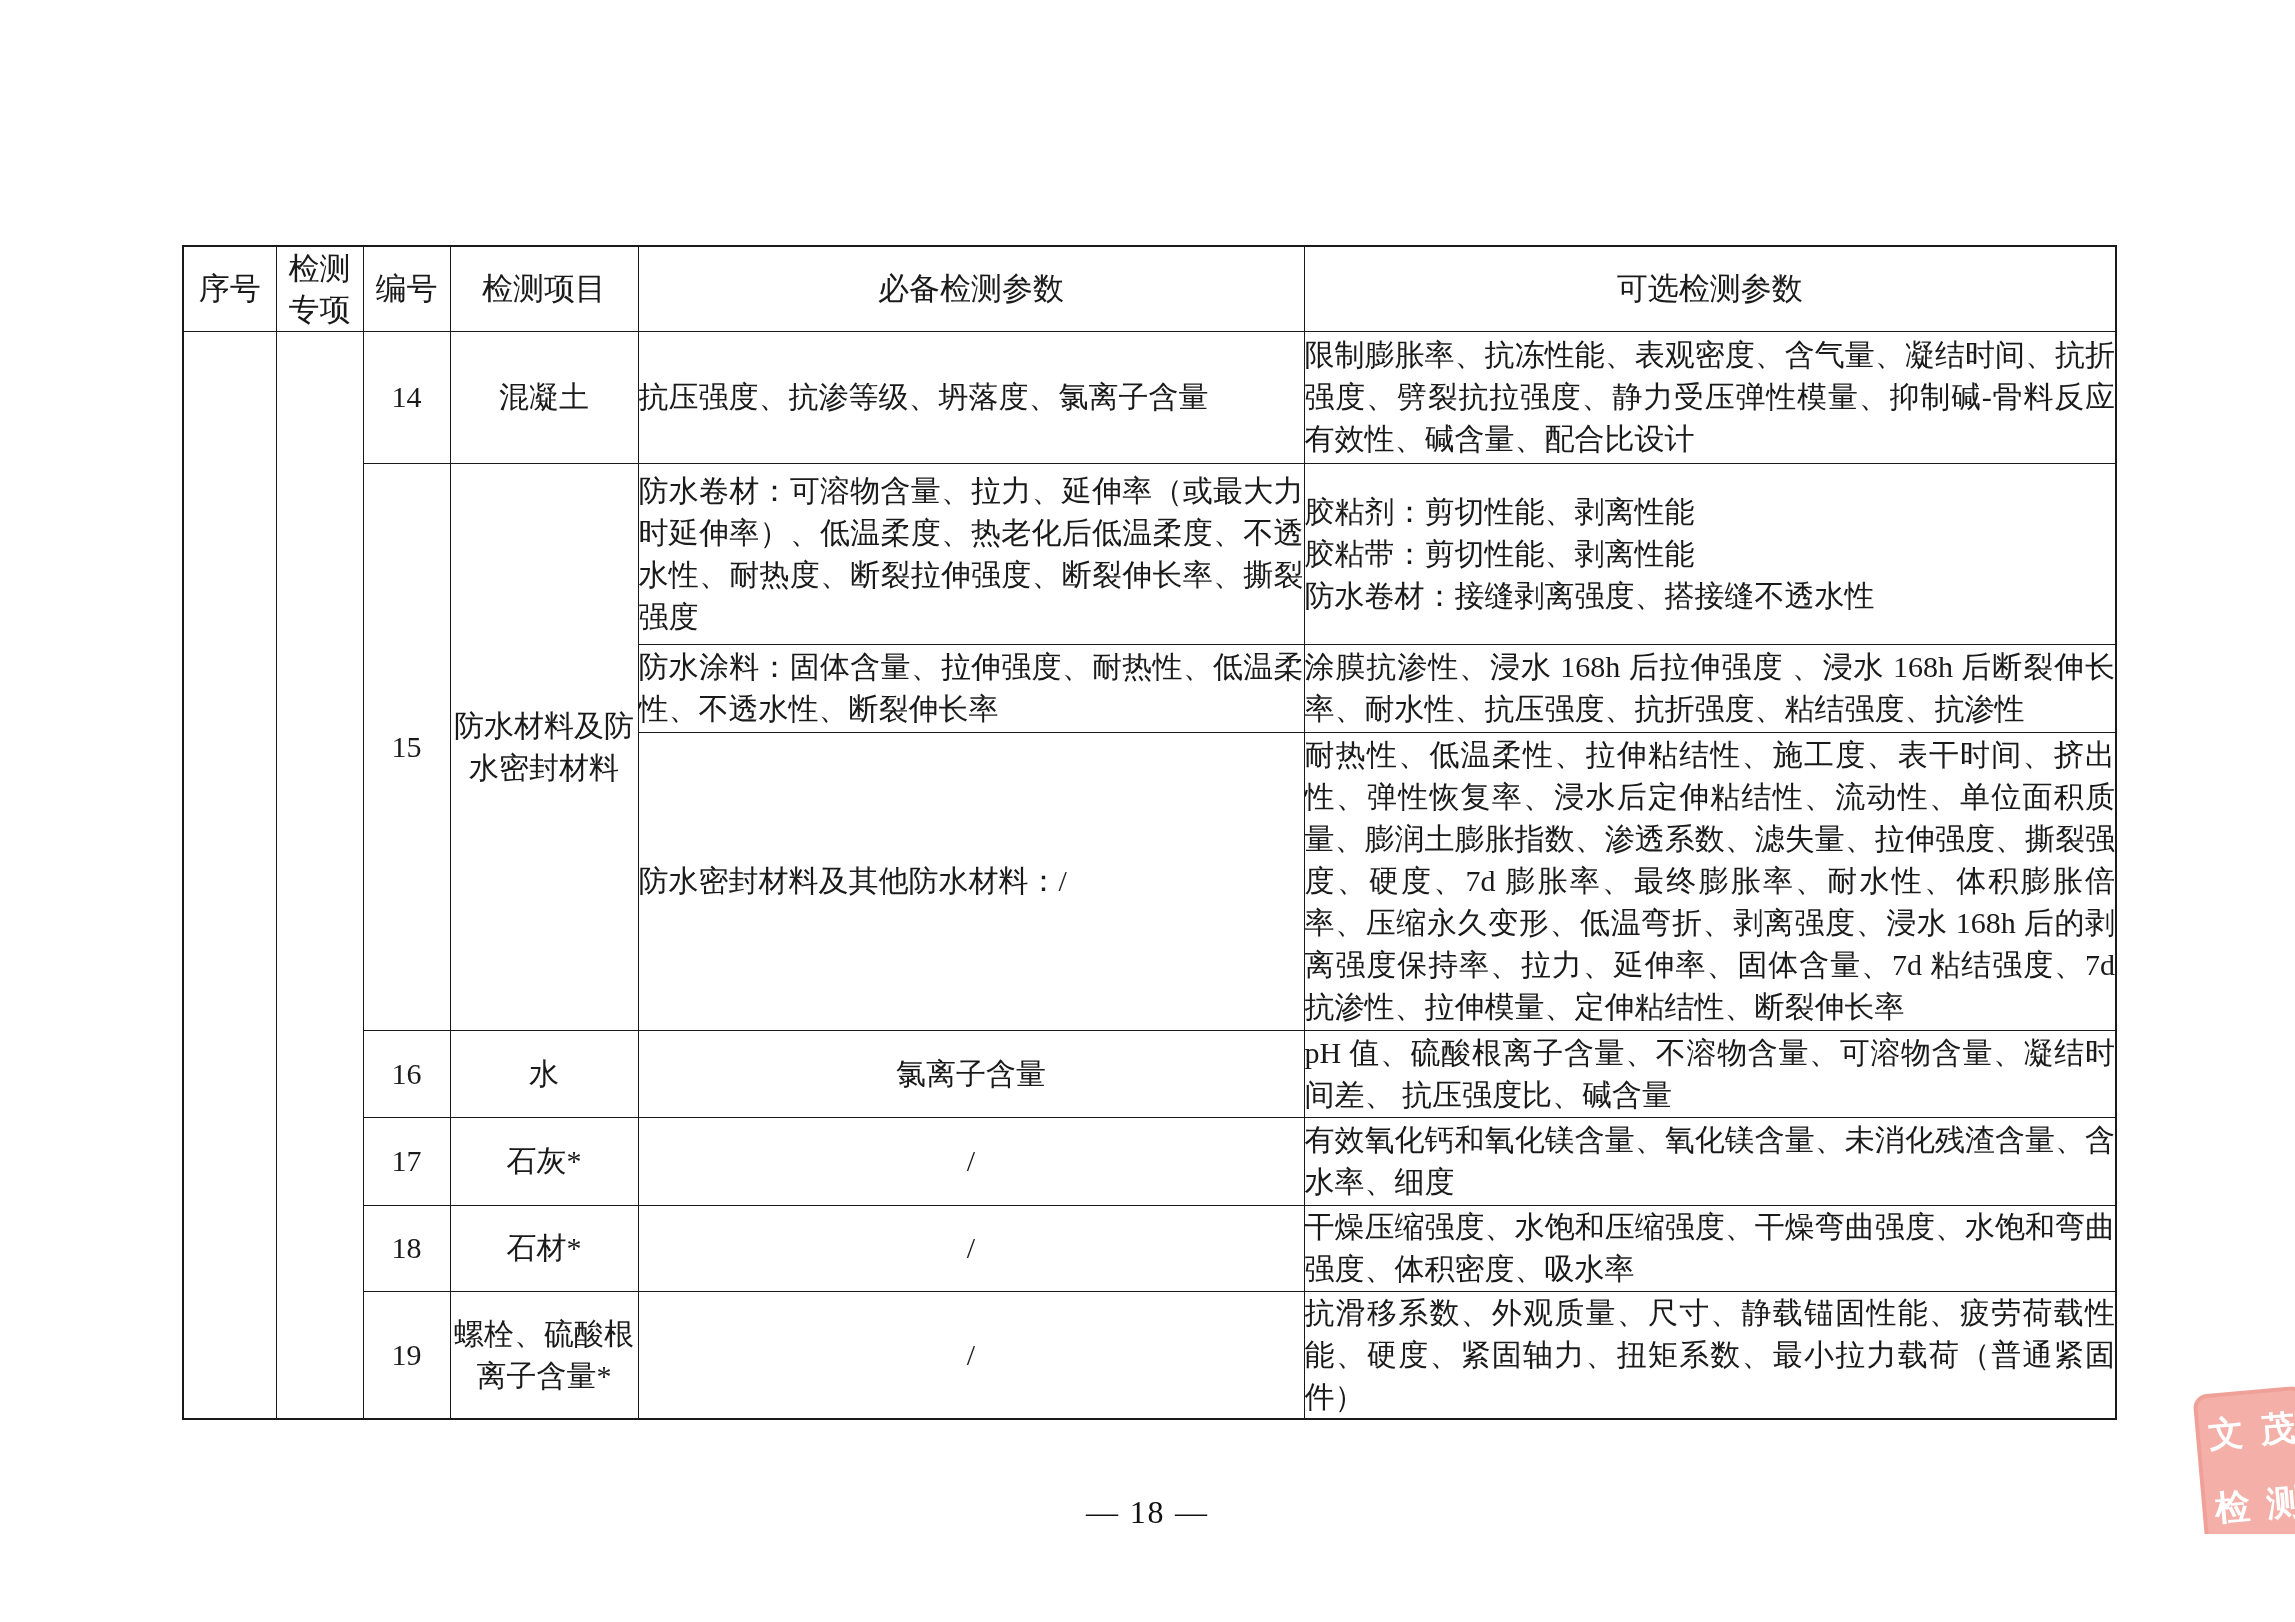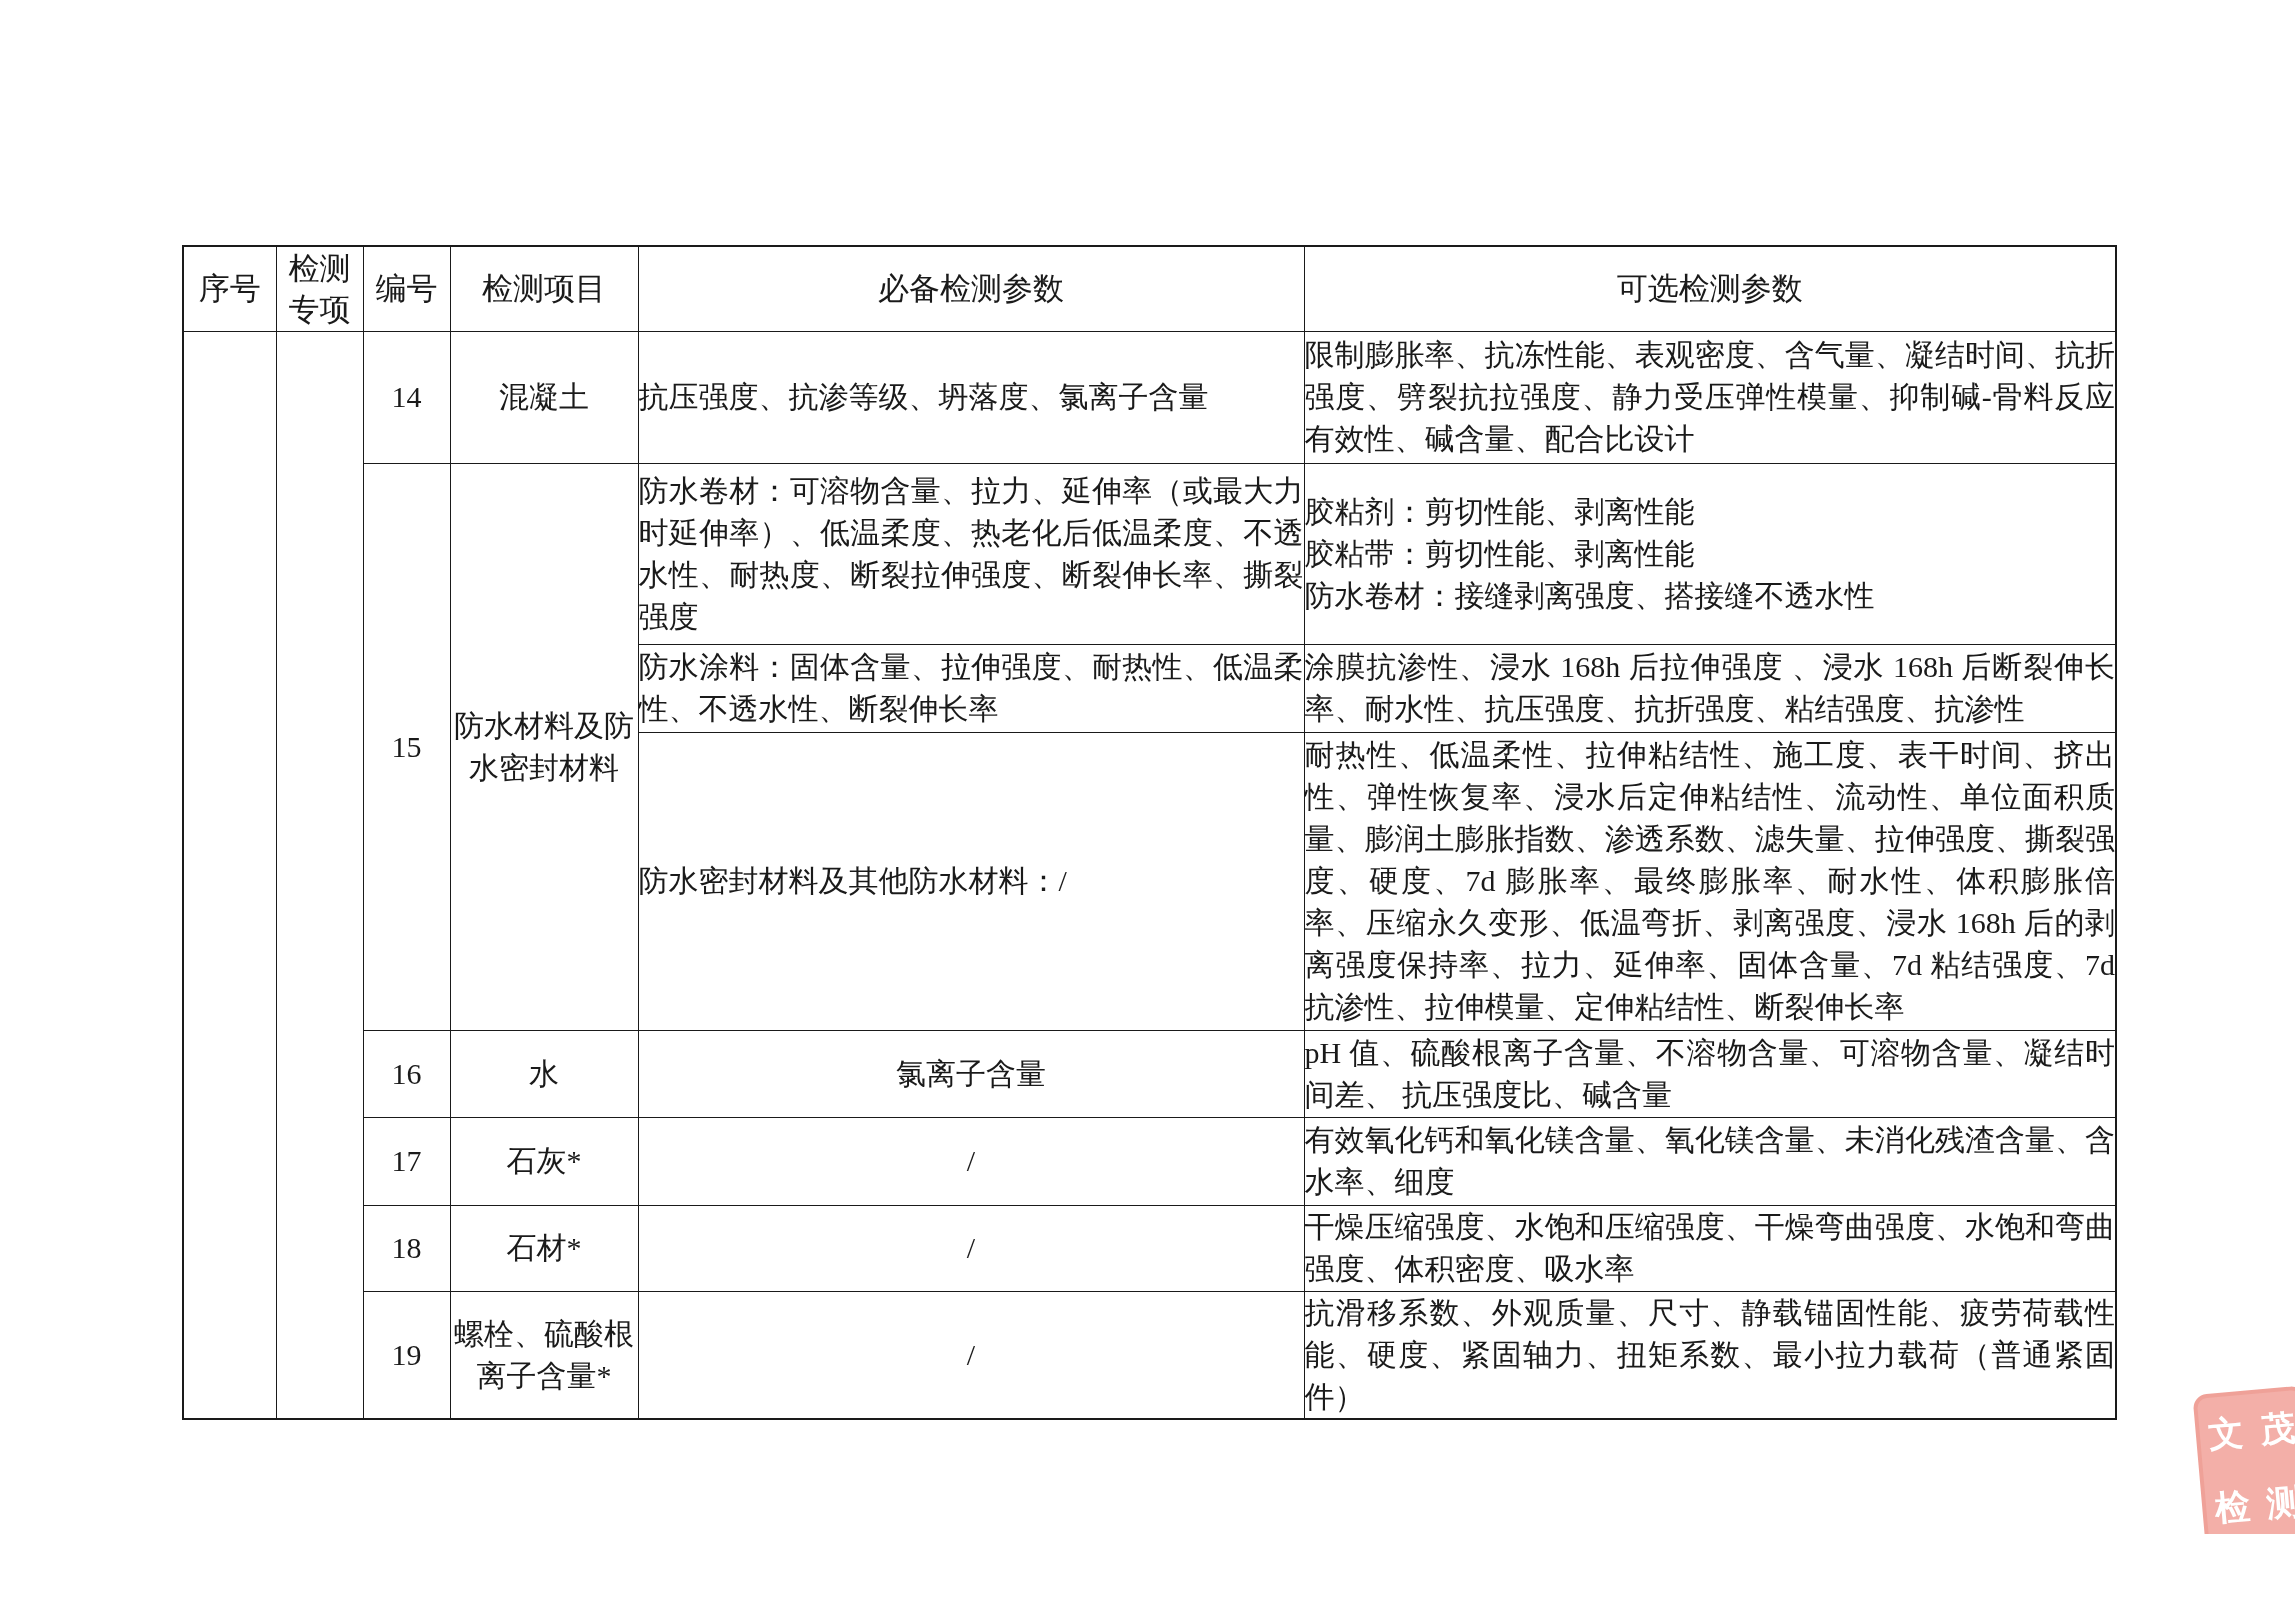--- a/index.html
+++ b/index.html
@@ -168,20 +168,21 @@
 
     <tr class="r19">
       <td class="center">19</td>
       <td class="item">螺栓、硫酸根离子含量*</td>
       <td class="center">/</td>
       <td class="param">抗滑移系数、外观质量、尺寸、静载锚固性能、疲劳荷载性能、硬度、紧固轴力、扭矩系数、最小拉力载荷（普通紧固件）</td>
     </tr>
   </tbody>
     </table>
 
+  <div class="footer-page">— 18 —</div>
 
   <div class="stamp">
     <span>文</span>
     <span>茂</span>
     <span>检</span>
     <span>测</span>
   </div>
 
 </div>
 

